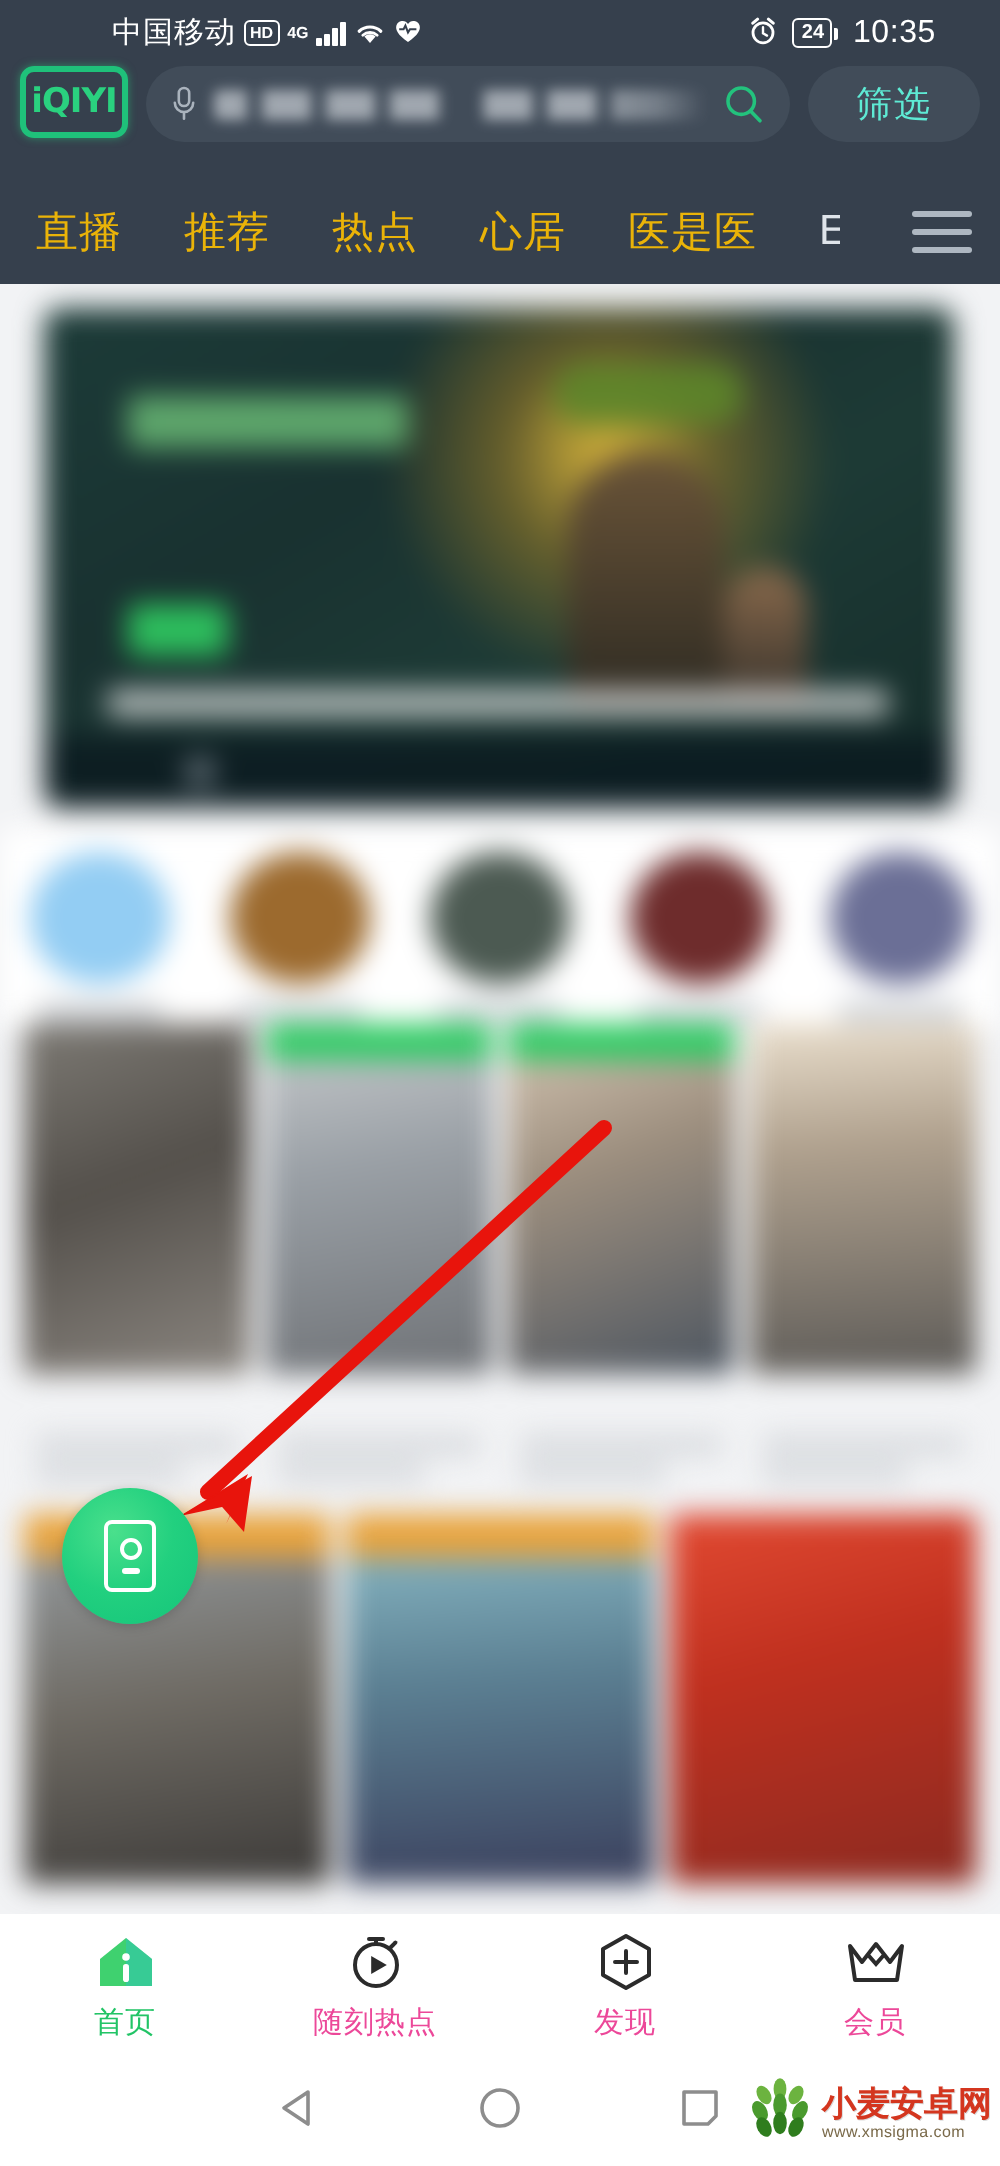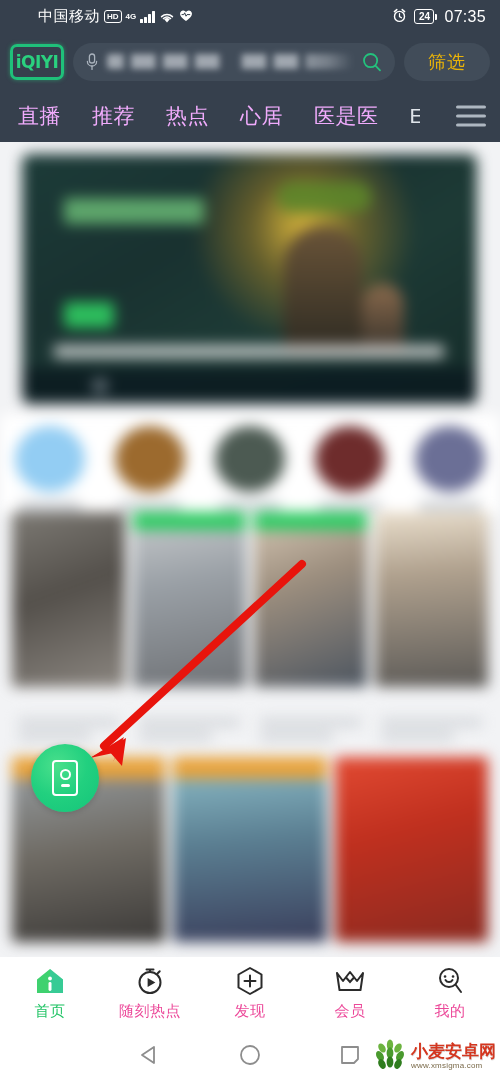--- a/index.html
+++ b/index.html
@@ -14,21 +14,21 @@
     width: 500px; height: 1083px;
     background: #ffffff;
   }
 
   
   .statusbar {
     position: absolute; left: 0; top: 0;
     width: 500px; height: 33px;
     background: #36404d;
     display: flex; align-items: center;
-    padding: 0 14px;
+    padding: 0 32px;
     color: #ffffff;
   }
   .sb-left { display: flex; align-items: center; gap: 4px; margin-left: 24px; }
   .sb-carrier { font-size: 15px; letter-spacing: 0.5px; font-weight: 500; }
   .sb-hd {
     font-size: 8px; font-weight: bold;
     border: 1.5px solid #ffffff; border-radius: 3px;
     padding: 0px 2px; line-height: 11px;
     display: inline-block;
   }
@@ -55,21 +55,21 @@
     text-align: center;
   }
   .batt-cap { width: 2px; height: 6px; background: #fff; border-radius: 0 1px 1px 0; margin-left: 1px;}
   .sb-time { font-size: 16px; font-weight: 500; letter-spacing: 0.3px; }
 
   
   .appbar {
     position: absolute; left: 0; top: 33px;
     width: 500px; height: 57px;
     background: #36404d;
-    display: flex; align-items: center;
+    display: flex; align-items: flex-start;
     padding: 0 10px;
     gap: 9px;
   }
   .logo {
     width: 54px; height: 36px;
     border: 3px solid #1fc17a;
     border-radius: 7px;
     display: flex; align-items: center; justify-content: center;
     color: #2ad17f;
     font-size: 17px; font-weight: 900; letter-spacing: -0.5px;
@@ -107,34 +107,34 @@
     border-radius: 3px;
     opacity: 0.95;
   }
   .searchglass { width: 22px; height: 22px; flex: 0 0 auto; }
   .filter-btn {
     flex: 0 0 auto;
     width: 86px; height: 38px;
     background: #414c59;
     border-radius: 19px;
     display: flex; align-items: center; justify-content: center;
-    color: #eab308; font-size: 18px; letter-spacing: 1px;
+    color: #5eead4; font-size: 18px; letter-spacing: 1px;
   }
 
   
   .navtabs {
     position: absolute; left: 0; top: 90px;
     width: 500px; height: 52px;
     background: #36404d;
     display: flex; align-items: center;
     padding-left: 18px;
     overflow: hidden;
   }
   .tab {
-    color: #f0abfc;
+    color: #eab308;
     font-size: 21px; font-weight: 500;
     margin-right: 31px;
     white-space: nowrap;
     letter-spacing: 0.5px;
   }
   .tab.partial {
     width: 10px; overflow: hidden;
     margin-right: 0; color: #dfe4ea;
   }
   .hamburger {
@@ -338,21 +338,21 @@
         <svg width="15" height="15" viewBox="0 0 15 15">
           <circle cx="7.5" cy="8.4" r="5" stroke="#fff" stroke-width="1.4" fill="none"></circle>
           <path d="M7.5 5.6 v3 l2 1.2" stroke="#fff" stroke-width="1.2" fill="none" stroke-linecap="round"></path>
           <path d="M2.4 3.6 L4.8 1.6 M12.6 3.6 L10.2 1.6" stroke="#fff" stroke-width="1.5" stroke-linecap="round"></path>
         </svg>
       </span>
       <span class="batt">
         <span class="batt-body">24</span>
         <span class="batt-cap"></span>
       </span>
-      <span class="sb-time">07:35</span>
+      <span class="sb-time">10:35</span>
     </div>
   </div>
 
   <div class="appbar">
     <div class="logo">iQIYI</div>
 
     <div class="searchbar">
       <span class="mic-ic">
         <svg width="14" height="20" viewBox="0 0 14 20">
           <rect x="4.4" y="2" width="5.2" height="9" rx="2.6" stroke="#aab3bd" stroke-width="1.3" fill="none"></rect>
@@ -538,31 +538,20 @@
     <div class="tabitem">
       <span class="tabicon">
         <svg width="32" height="28" viewBox="0 0 32 28">
           <path d="M3 6 L9 14 L16 5 L23 14 L29 6 L26.5 23 H5.5 Z" stroke="#2b2b2b" stroke-width="2" fill="none" stroke-linejoin="round"></path>
           <path d="M12.5 11 L16 15 L19.5 11" stroke="#2b2b2b" stroke-width="2" fill="none" stroke-linecap="round"></path>
         </svg>
       </span>
       <span class="tablabel">会员</span>
     </div>
 
-    <div class="tabitem">
-      <span class="tabicon">
-        <svg width="30" height="30" viewBox="0 0 30 30">
-          <circle cx="14" cy="12" r="9" stroke="#2b2b2b" stroke-width="2" fill="none"></circle>
-          <path d="M10 10.5 h0.1 M18 10.5 h0.1" stroke="#2b2b2b" stroke-width="2.6" stroke-linecap="round"></path>
-          <path d="M10.5 14 a4 4 0 0 0 7 0" stroke="#2b2b2b" stroke-width="2" fill="none" stroke-linecap="round"></path>
-          <path d="M20.5 18.5 L26 26" stroke="#2b2b2b" stroke-width="2" stroke-linecap="round"></path>
-        </svg>
-      </span>
-      <span class="tablabel">我的</span>
-    </div>
   </div>
 
   <div class="navbar">
     <div class="navslot"></div>
     <div class="navslot">
       <span>
         <svg width="26" height="26" viewBox="0 0 26 26">
           <polygon points="17,5 5,13 17,21" stroke="#8d8d8d" stroke-width="1.8" fill="none" stroke-linejoin="round"></polygon>
         </svg>
       </span>

